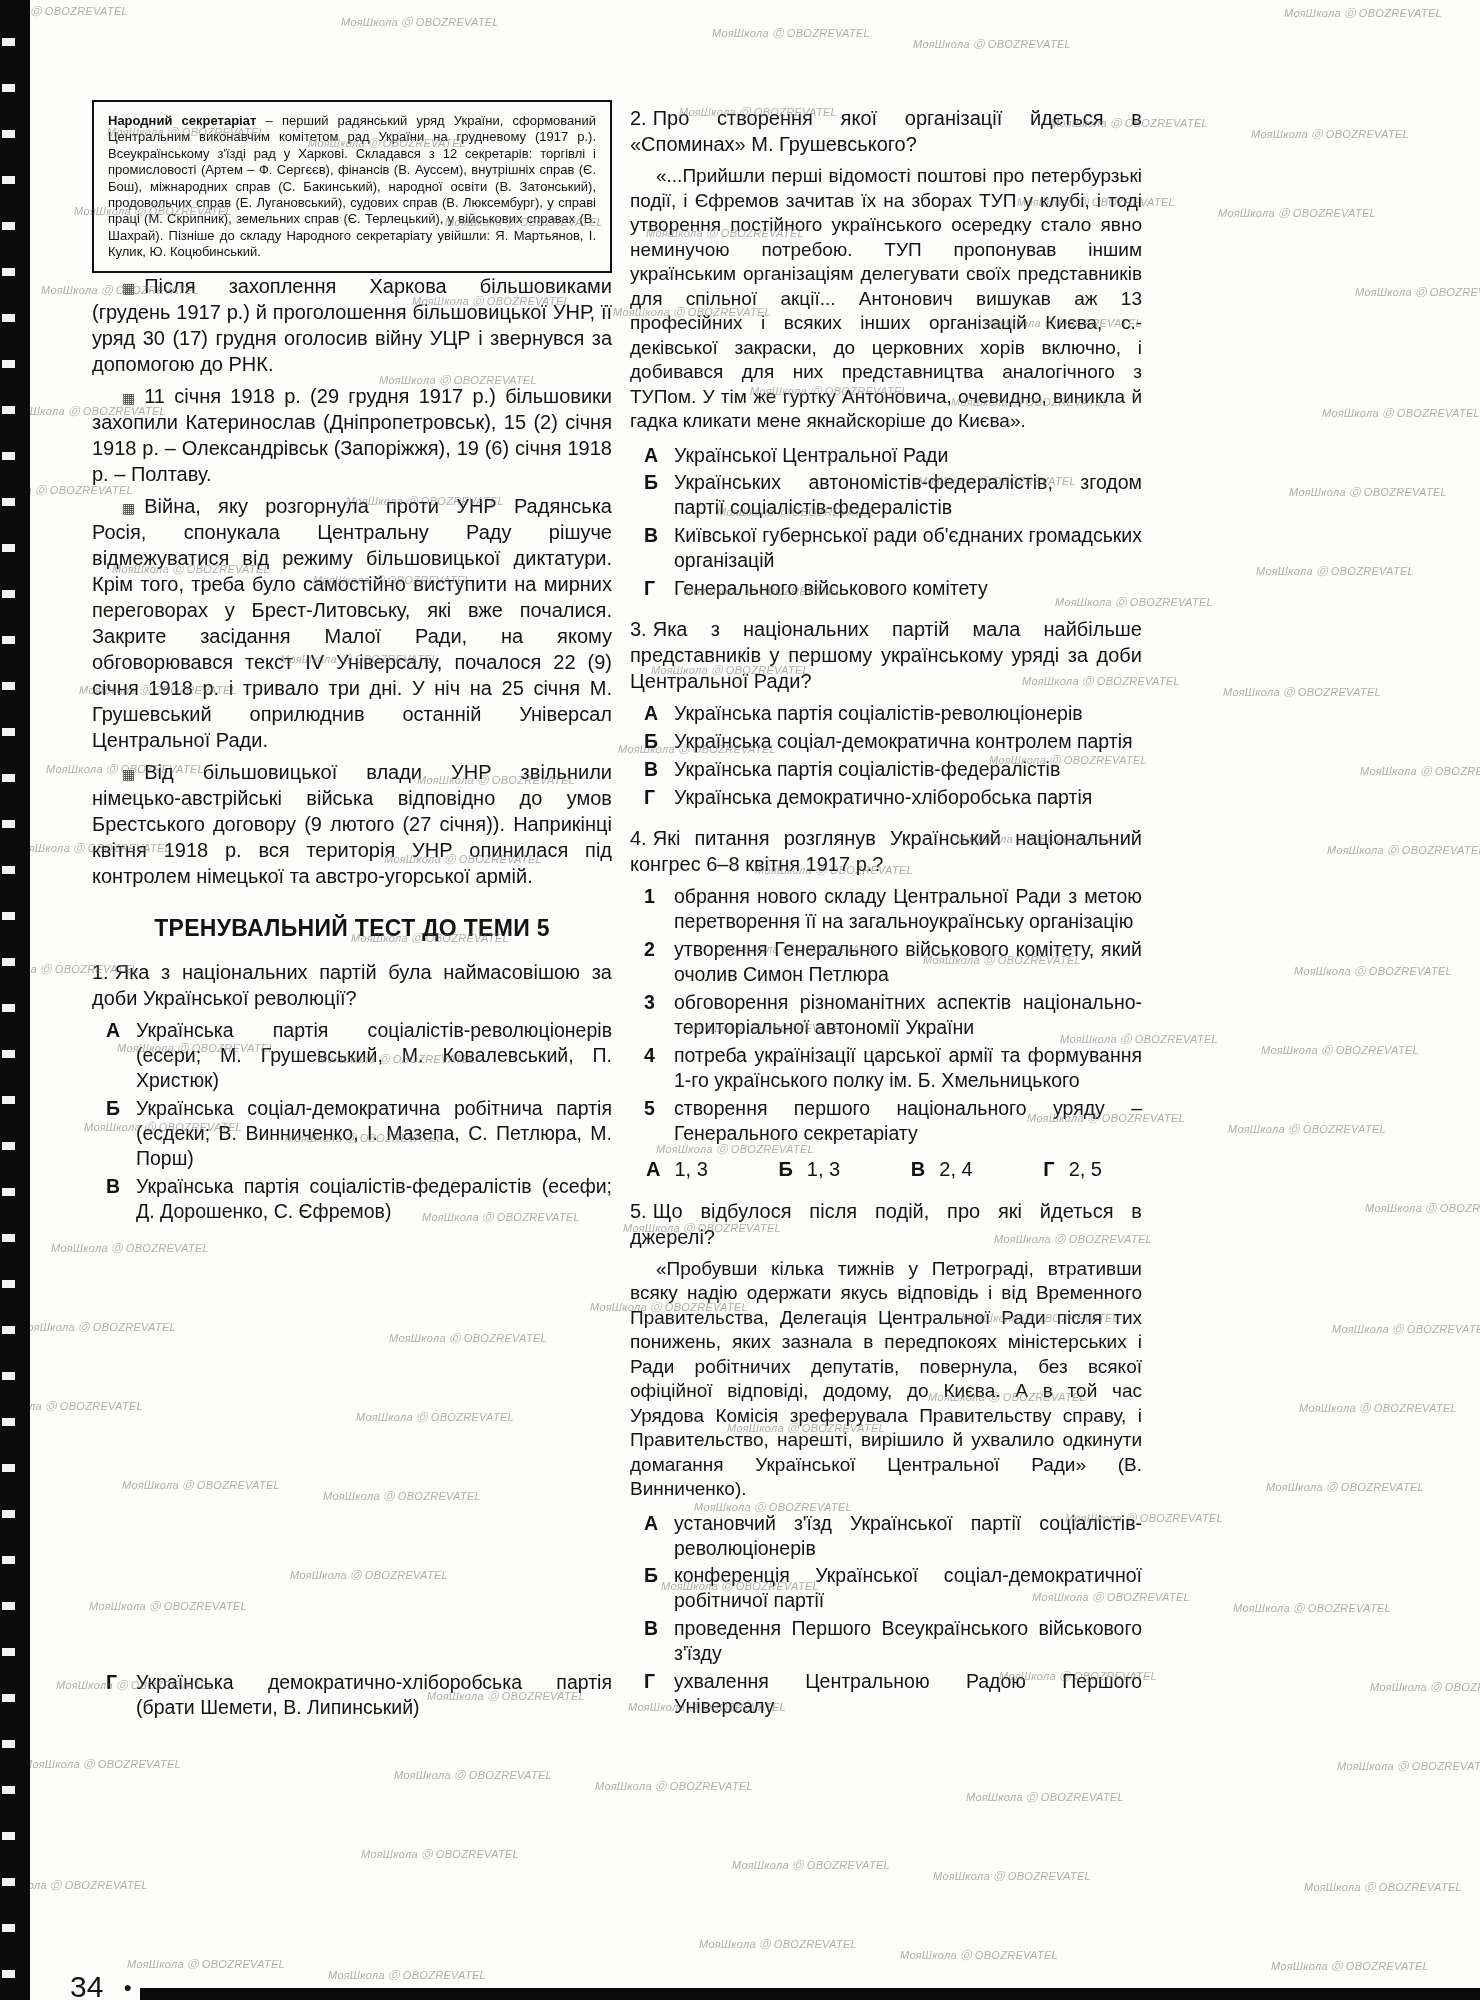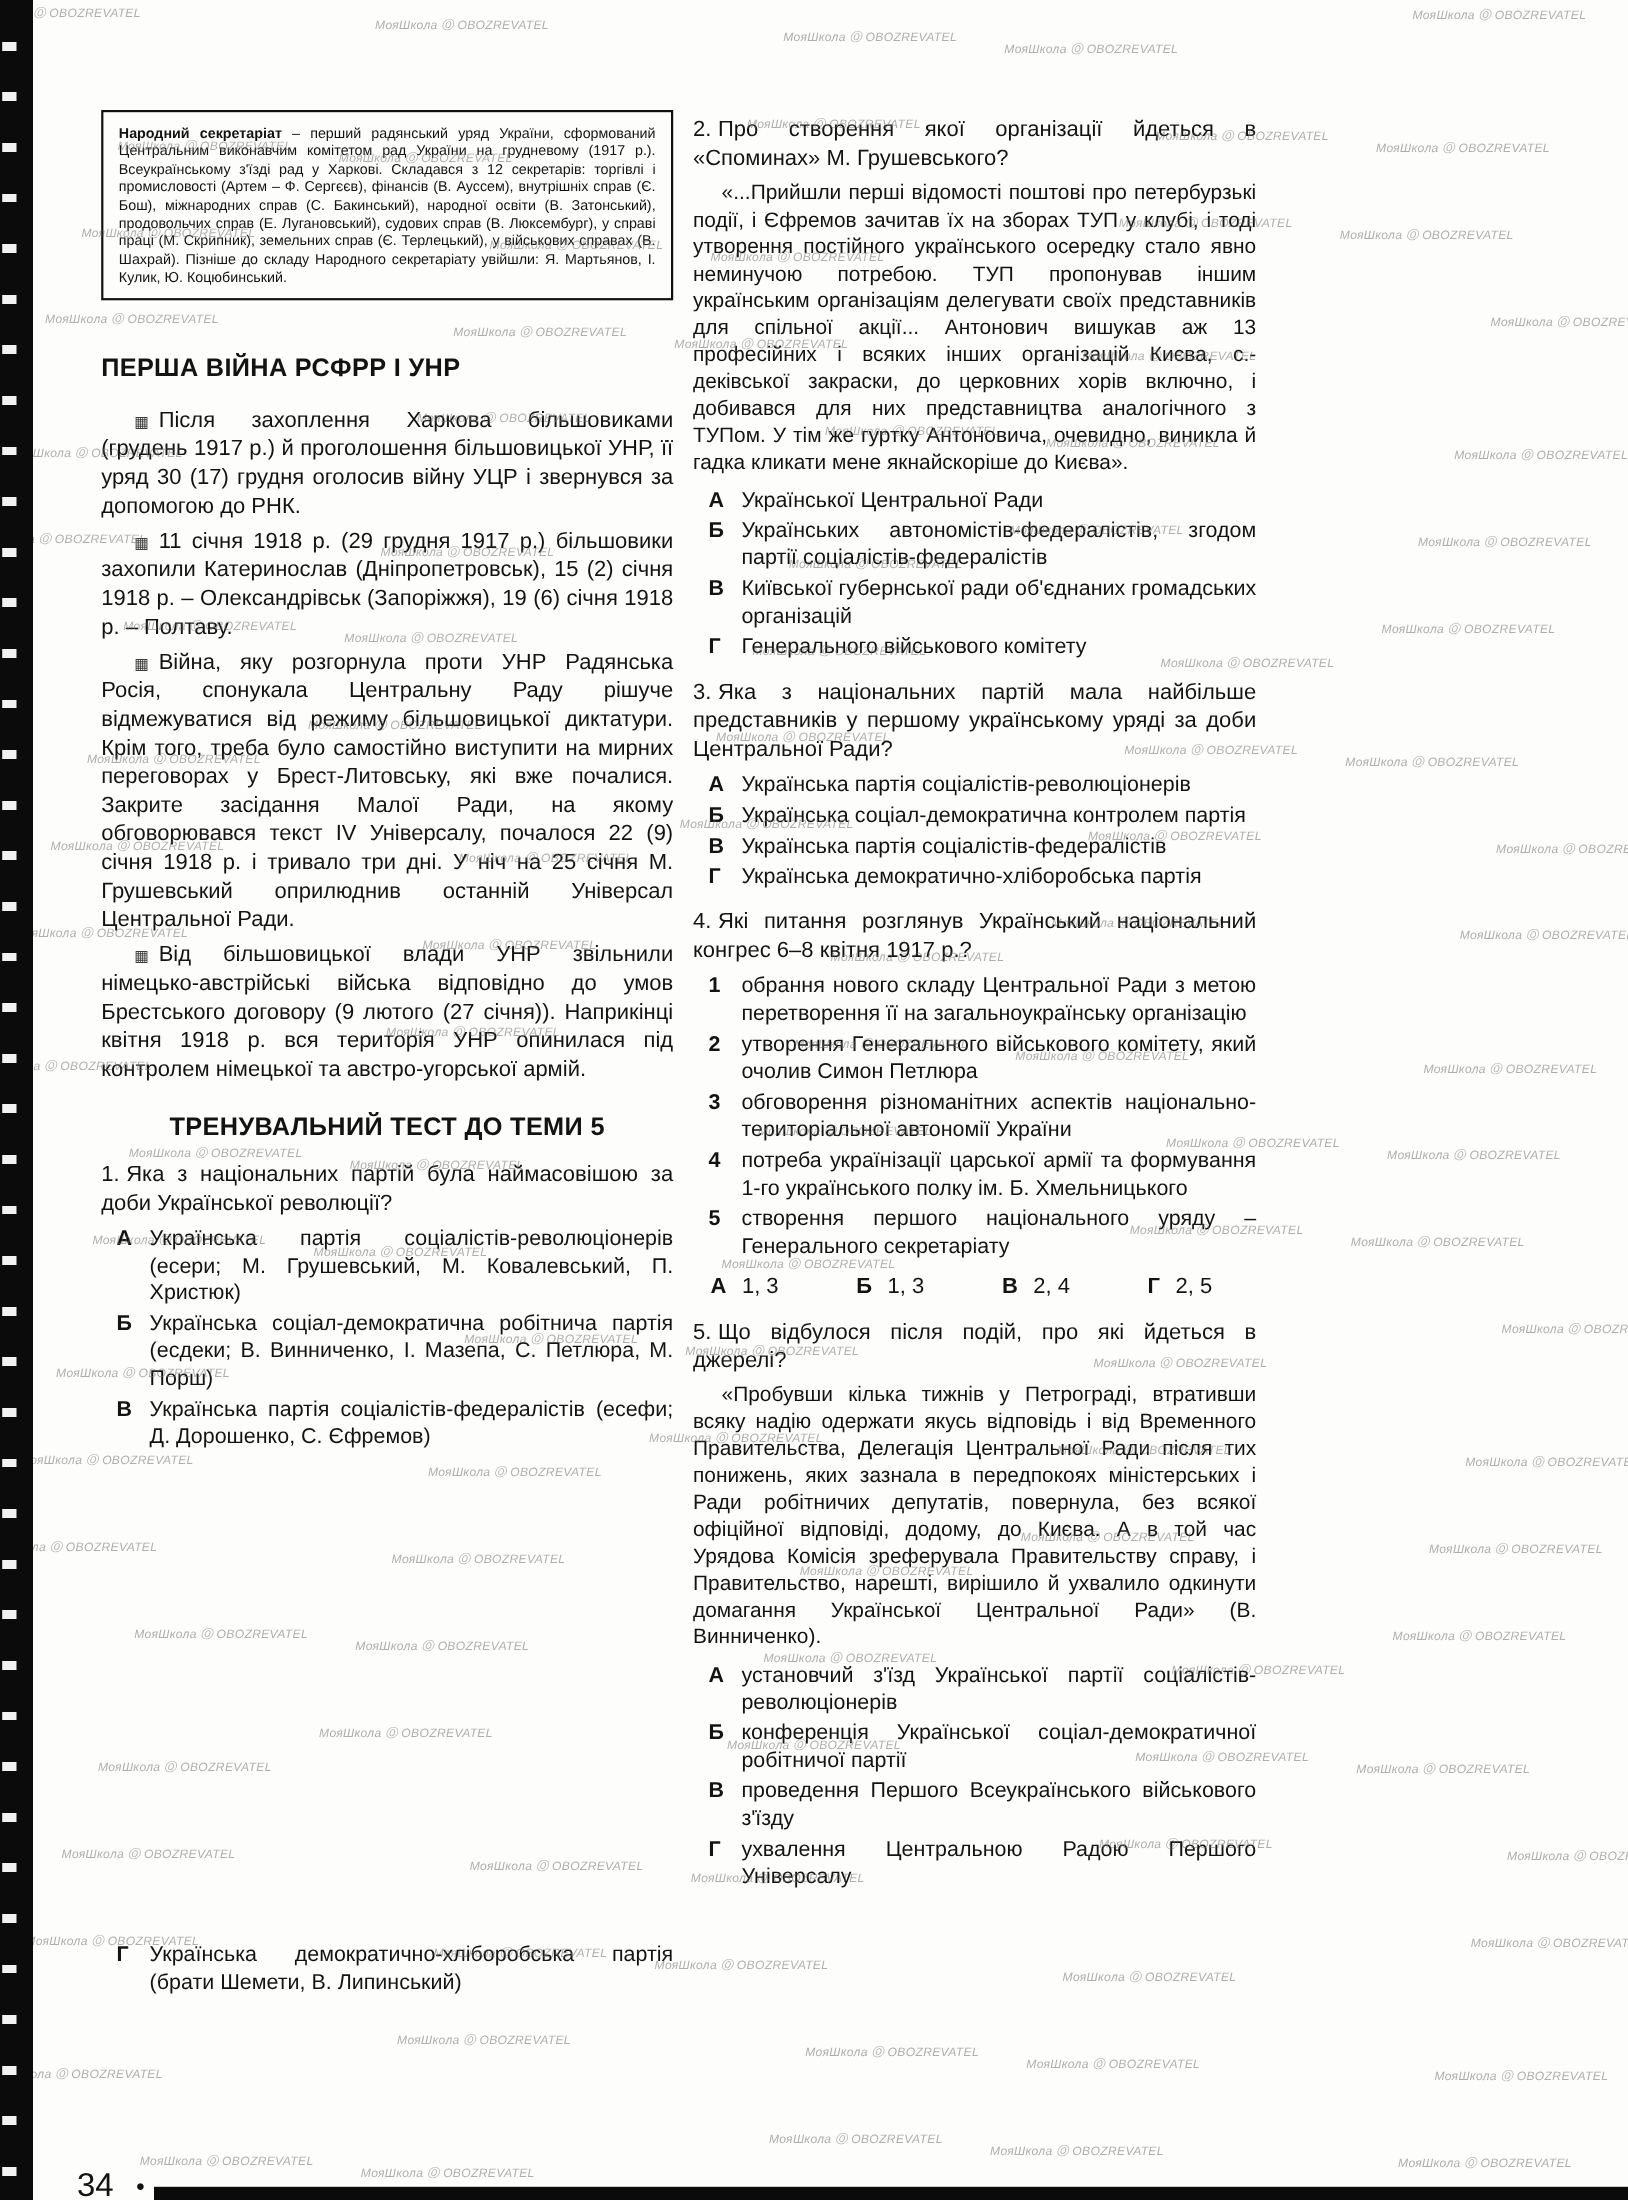--- a/index.html
+++ b/index.html
@@ -167,21 +167,20 @@
       <span class="wm" style="left: 1271px; top: 1959px;">МояШкола Ⓞ OBOZREVATEL</span>
     </div>
 
   <div class="col col-left">
 
     <div class="def-box">
       <span class="term">Народний секретаріат</span>
       <span>– перший радянський уряд України, сформований Центральним виконавчим комітетом рад України на грудневому (1917 р.). Всеукраїнському з'їзді рад у Харкові. Складався з 12 секретарів: торгівлі і промисловості (Артем – Ф. Сергєєв), фінансів (В. Ауссем), внутрішніх справ (Є. Бош), міжнародних справ (С. Бакинський), народної освіти (В. Затонський), продовольчих справ (Е. Лугановський), судових справ (В. Люксембург), у справі праці (М. Скрипник), земельних справ (Є. Терлецький), у військових справах (В. Шахрай). Пізніше до складу Народного секретаріату увійшли: Я. Мартьянов, І. Кулик, Ю. Коцюбинський.</span>
     </div>
 
-    <div class="section-title">ПЕРША ВІЙНА РСФРР І УНР</div>
 
     <p class="bullet-para"><span class="bullet-icon">▦</span><span>Після захоплення Харкова більшовиками (грудень 1917 р.) й проголошення більшовицької УНР, її уряд 30 (17) грудня оголосив війну УЦР і звернувся за допомогою до РНК.</span></p>
     <p class="bullet-para"><span class="bullet-icon">▦</span><span>11 січня 1918 р. (29 грудня 1917 р.) більшовики захопили Катеринослав (Дніпропетровськ), 15 (2) січня 1918 р. – Олександрівськ (Запоріжжя), 19 (6) січня 1918 р. – Полтаву.</span></p>
     <p class="bullet-para"><span class="bullet-icon">▦</span><span>Війна, яку розгорнула проти УНР Радянська Росія, спонукала Центральну Раду рішуче відмежуватися від режиму більшовицької диктатури. Крім того, треба було самостійно виступити на мирних переговорах у Брест-Литовську, які вже почалися. Закрите засідання Малої Ради, на якому обговорювався текст IV Універсалу, почалося 22 (9) січня 1918 р. і тривало три дні. У ніч на 25 січня М. Грушевський оприлюднив останній Універсал Центральної Ради.</span></p>
     <p class="bullet-para"><span class="bullet-icon">▦</span><span>Від більшовицької влади УНР звільнили німецько-австрійські війська відповідно до умов Брестського договору (9 лютого (27 січня)). Наприкінці квітня 1918 р. вся територія УНР опинилася під контролем німецької та австро-угорської армій.</span></p>
 
     <div class="test-title">ТРЕНУВАЛЬНИЙ ТЕСТ ДО ТЕМИ 5</div>
 
     <div class="q-head">
       <span class="q-num">1.</span><span>Яка з національних партій була наймасовішою за доби Української революції?</span>

